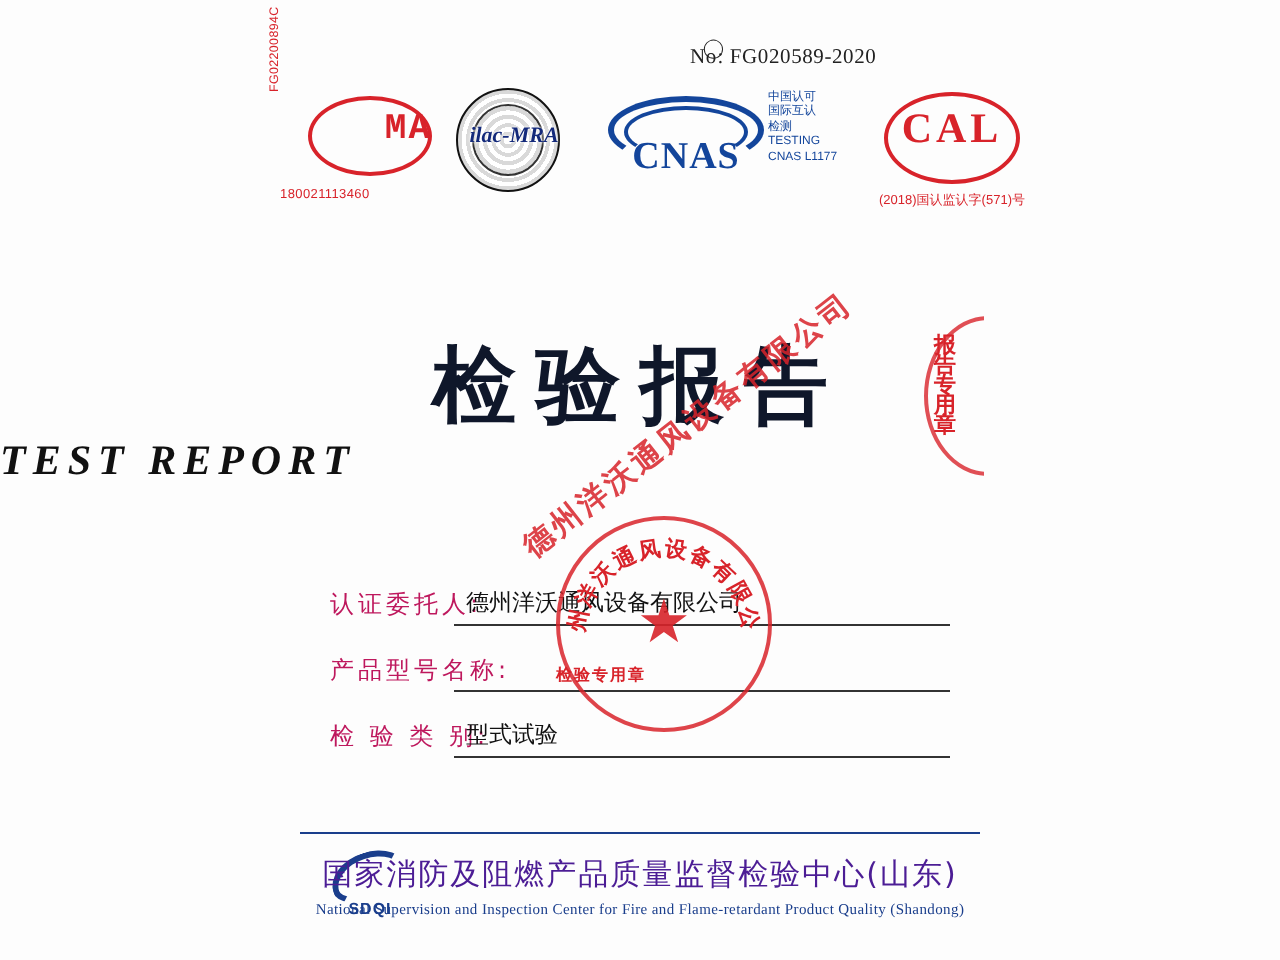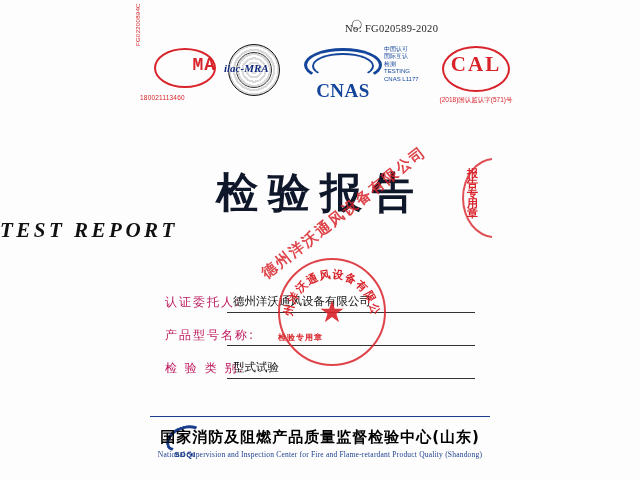--- a/index.html
+++ b/index.html
@@ -121,21 +121,21 @@
     position: absolute;
     border-radius: 50%;
     border: 1px solid #333;
     box-sizing: border-box;
   }
   .ilac-text {
     position: absolute;
     left: -2px;
     top: 18px;
     width: 66px;
-    text-align: left;
+    text-align: center;
     font-size: 11px;
     font-weight: bold;
     font-style: italic;
     color: #13297a;
     font-family: "Liberation Serif", serif;
     text-shadow: 0 0 1px #fff, 0 0 2px #fff;
   }
 
   
   .cnas-wrap {
@@ -171,21 +171,20 @@
     position: absolute;
     left: 0px;
     top: 20px;
     width: 86px;
     text-align: center;
     font-size: 19px;
     font-weight: bold;
     color: #13459b;
     font-family: "Liberation Serif", serif;
     letter-spacing: 0.5px;
-    margin-top: 12px;
   }
 
   
   .cnas-side {
     position: absolute;
     left: 244px;
     top: 4px;
     width: 56px;
     font-size: 6px;
     line-height: 7.4px;
@@ -435,22 +434,22 @@
     font-weight: bold;
     color: #1a3e8c;
     letter-spacing: 0.5px;
   }
   .footer-cn {
     position: absolute;
     left: 0; right: 0;
     top: 4px;
     text-align: center;
     font-size: 15px;
-    font-weight: bold;
-    color: #000000;
+    font-weight: normal;
+    color: #4c1d95;
     letter-spacing: 1px;
     font-family: "DejaVu Sans", "Liberation Sans", sans-serif;
   }
   .footer-en {
     position: absolute;
     left: 0; right: 0;
     top: 26px;
     text-align: center;
     font-size: 7.5px;
     color: #1a3e8c;

